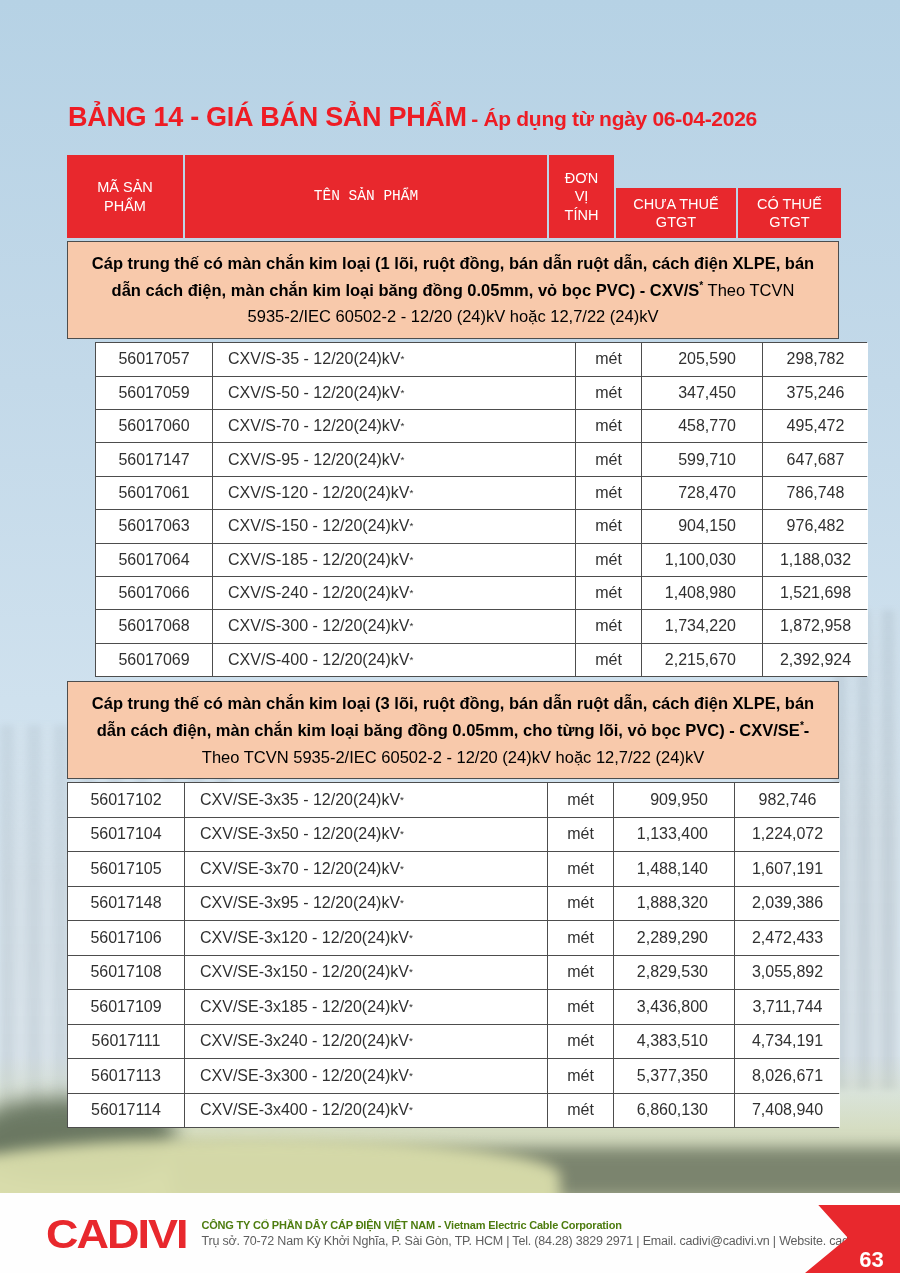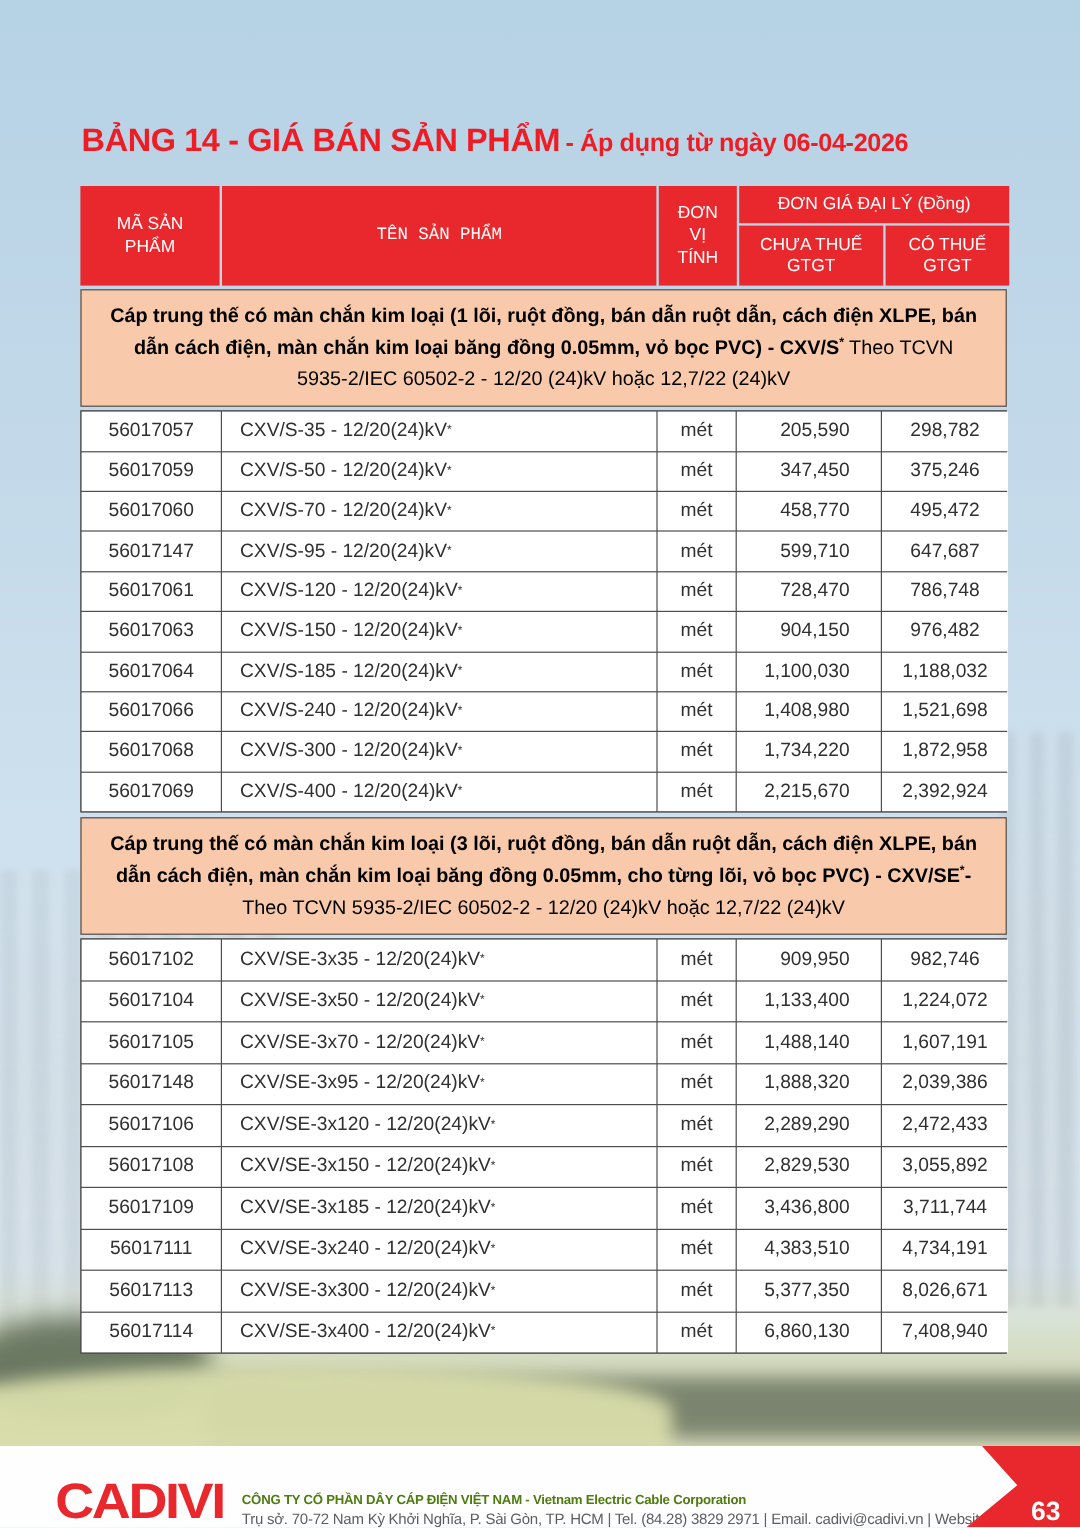--- a/index.html
+++ b/index.html
@@ -70,34 +70,34 @@
   .band-text { font-size:16.5px; line-height:1.62; color:#000000; }
   .band-bold { font-weight:bold; }
   .band-rest { font-weight:normal; }
 
   .rows {
     margin-top:3px; width:772px;
     border:1px solid #4d4d4d; background:#4d4d4d;
     display:grid; grid-template-columns:116px 362px 65px 120px 105px;
     gap:1px;
   }
-  .rows-1 { grid-auto-rows:32.4px; }
+  .rows-1 { grid-auto-rows:32.4px;margin-left:28px; }
   .rows-2 { grid-auto-rows:33.5px; }
   .td {
     background:#fff; color:#303030; font-size:16px;
     display:flex; align-items:center; justify-content:center; overflow:hidden;
   }
   .c-name { justify-content:flex-start; padding-left:15px; }
   .c-pre  { justify-content:flex-end; padding-right:26px; }
   .c-name sup, .band-bold sup { font-size:62%; vertical-align:7px; line-height:0; }
 
   
   .footer {
-    position:absolute; left:0; bottom:0; width:900px; height:68px; background:#fefefe;
-    display:flex; align-items:flex-end; padding-left:46px; gap:15px; z-index:5;
+    position:absolute; left:0; bottom:0; width:900px; height:80px; background:#fefefe;
+    display:flex; align-items:center; padding-left:46px; gap:15px; z-index:5;
   }
   .footer-logo { color:#e8282d; font-weight:bold; font-size:45px; letter-spacing:-2px;
     transform:scaleY(.92); line-height:1; }
   .footer-company { color:#4d7c0f; font-weight:bold; font-size:11px; letter-spacing:-0.2px; }
   .footer-address { color:#5e5e5e; font-size:12.5px; margin-top:3px; letter-spacing:-0.2px; }
   .page-badge {
     position:absolute; right:0; bottom:0; width:95px; height:68px; background:#e8282d; z-index:6;
     clip-path:polygon(14% 0, 100% 0, 100% 100%, 0 100%, 45% 48%);
     display:flex; align-items:flex-end; justify-content:center; padding-left:38px;
   }
@@ -123,23 +123,20 @@
   <div class="thead">
     <div class="th th-code">
         <span>MÃ SẢN PHẨM</span>
       </div>
     <div class="th th-name">
         <span>TÊN SẢN PHẨM</span>
       </div>
     <div class="th th-unit">
         <span>ĐƠN VỊ TÍNH</span>
       </div>
-    <div class="th th-group">
-        <span>ĐƠN GIÁ ĐẠI LÝ (Đồng)</span>
-      </div>
     <div class="th th-pre">
         <span>CHƯA THUẾ GTGT</span>
       </div>
     <div class="th th-post">
         <span>CÓ THUẾ GTGT</span>
       </div>
   </div>
 
   <div class="band">
     <p class="band-text"><span class="band-bold">Cáp trung thế có màn chắn kim loại (1 lõi, ruột đồng, bán dẫn ruột dẫn, cách điện XLPE, bán dẫn cách điện, màn chắn kim loại băng đồng 0.05mm, vỏ bọc PVC) - CXV/S<sup>*</sup></span>

